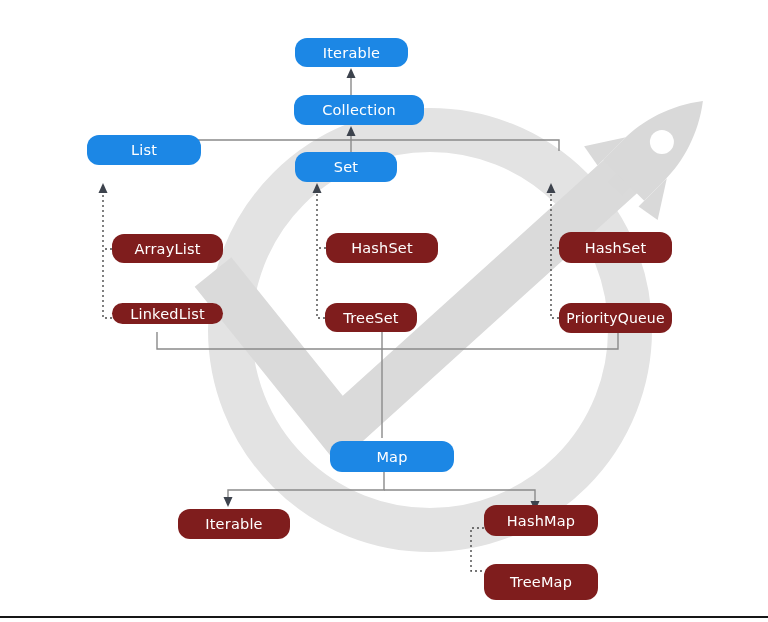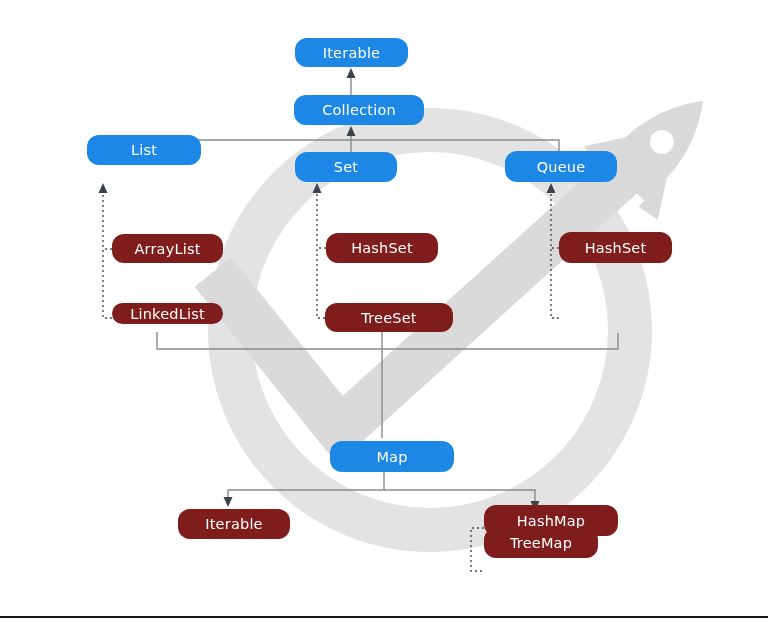--- a/index.html
+++ b/index.html
@@ -56,27 +56,27 @@
       <polygon points="228,507 223.5,497 232.5,497" fill="#3d434d"></polygon>
       <polyline points="384,490 535,490 535,509" fill="none" stroke="#8a8a8a" stroke-width="1.4"></polyline>
       <polygon points="535,511 530.5,501 539.5,501" fill="#3d434d"></polygon>
       <polyline points="484,528 471,528 471,571 484,571" fill="none" stroke="#4a4a4a" stroke-width="1.4" stroke-dasharray="2 3"></polyline>
     </svg>
 
   <div class="node blue" style="left:295px;top:38px;width:113px;height:29px">Iterable</div>
   <div class="node blue" style="left:294px;top:95px;width:130px;height:30px">Collection</div>
   <div class="node blue" style="left:87px;top:135px;width:114px;height:30px">List</div>
   <div class="node blue" style="left:295px;top:152px;width:102px;height:30px">Set</div>
-  <div class="node blue" style="left:505px;top:151px;width:112px;height:31px">Queue</div>
 
   <div class="node green" style="left:112px;top:234px;width:111px;height:29px">ArrayList</div>
   <div class="node green" style="left:326px;top:233px;width:112px;height:30px">HashSet</div>
   <div class="node green" style="left:559px;top:232px;width:113px;height:31px">HashSet</div>
   <div class="node green" style="left:112px;top:303px;width:111px;height:21px">LinkedList</div>
-  <div class="node green" style="left:325px;top:303px;width:128px;height:29px">TreeSet</div>
+  <div class="node green" style="left:325px;top:303px;width:92px;height:29px">TreeSet</div>
+  <div class="node green" style="left:559px;top:303px;width:113px;height:30px;font-size:14px">PriorityQueue</div>
 
   <div class="node blue" style="left:330px;top:441px;width:124px;height:31px">Map</div>
   <div class="node green" style="left:178px;top:509px;width:112px;height:30px">Iterable</div>
-  <div class="node green" style="left:484px;top:505px;width:134px;height:31px">HashMap</div>
-  <div class="node green" style="left:484px;top:528px;width:114px;height:30px">TreeMap</div>
+  <div class="node green" style="left:484px;top:505px;width:114px;height:31px">HashMap</div>
+  <div class="node green" style="left:484px;top:564px;width:114px;height:36px">TreeMap</div>
 
   <div class="bottom-line"></div>
 </div>
 
 </body></html>

